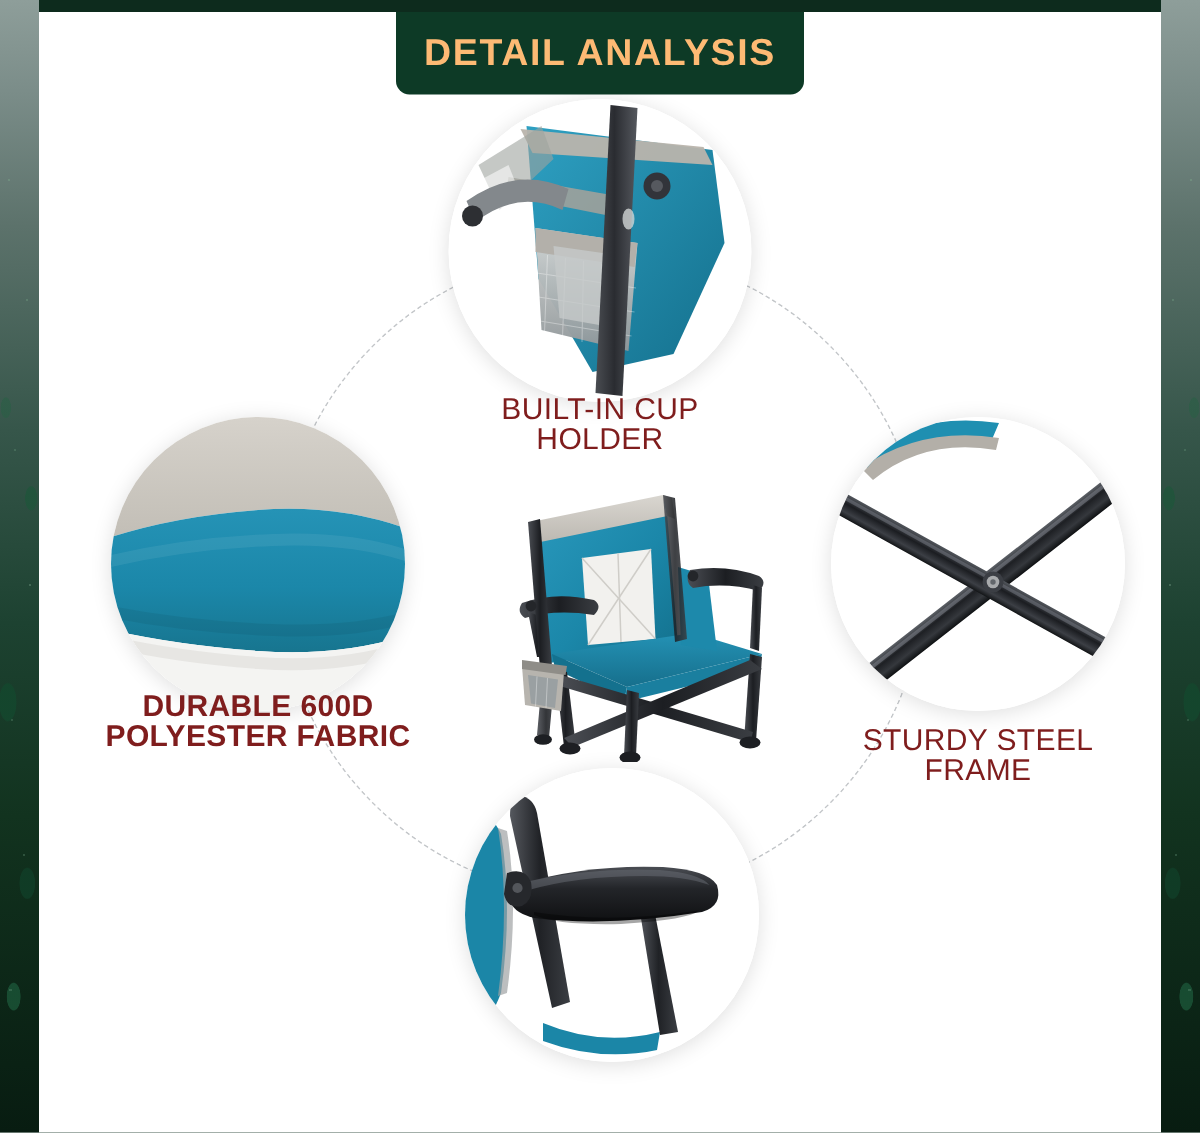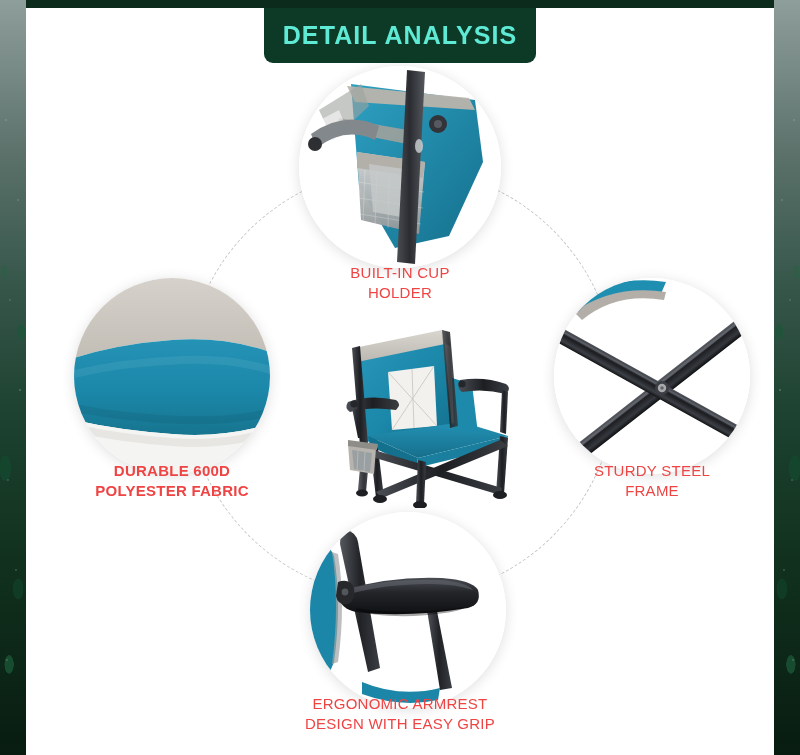--- a/index.html
+++ b/index.html
@@ -49,21 +49,21 @@
   .badge{
     position:absolute;left:50%;transform:translateX(-50%);
     top:0;
     width:272px;height:55px;
     background:#0d3a26;
     border-radius:0 0 9px 9px;
     display:flex;align-items:center;justify-content:center;
     z-index:6;
   }
   .badge-text{
-    color:#5eead4;
+    color:#fdba74;
     font-size:25px;
     font-weight:bold;
     letter-spacing:1.1px;
     white-space:nowrap;
     font-family:"Liberation Sans", sans-serif;
   }
 
   
   .dash-circle{
     position:absolute;
@@ -83,31 +83,31 @@
   }
   .b-top{left:273px;top:58px;width:202px;height:202px;}
   .b-left{left:48px;top:270px;width:196px;height:196px;}
   .b-right{left:528px;top:270px;width:196px;height:196px;}
   .b-bottom{left:284px;top:504px;width:196px;height:196px;}
 
   
   .label{
     position:absolute;
     text-align:center;
-    color:#ef4444;
-    font-size:15px;
+    color:#7f1d1d;
+    font-size:20px;
     line-height:20px;
     letter-spacing:.25px;
     z-index:7;
     font-family:"Liberation Sans", sans-serif;
     white-space:pre-line;
   }
   .l-top{left:248px;top:255px;width:252px;}
   .l-left{left:18px;top:453px;width:256px;font-weight:bold;}
-  .l-right{left:500px;top:453px;width:252px;}
+  .l-right{left:500px;top:476px;width:252px;}
   .l-bottom{left:248px;top:686px;width:252px;}
 
   
   .hero{
     position:absolute;left:296px;top:310px;width:206px;height:190px;
     z-index:4;
   }
   svg{display:block;}
 </style>
 </head>
@@ -278,22 +278,20 @@
       <path d="M116 92 L126 94 L142 176 L130 178 Z" fill="url(#legTube)"></path>
 
       <path d="M34 78 Q80 64 132 66 Q162 68 168 78 Q172 92 158 96 Q96 106 46 100 Q30 96 30 86 Z" fill="url(#armPad)"></path>
       <path d="M40 76 Q84 66 130 68 Q156 70 163 78 Q146 72 120 72 Q74 72 40 82 Z" fill="#6a6e75" opacity=".5"></path>
       <path d="M46 96 Q96 104 156 95 Q150 101 104 104 Q62 105 46 98 Z" fill="#000000" opacity=".35"></path>
 
       <path d="M28 70 Q40 66 44 76 Q46 88 38 92 Q28 94 26 84 Z" fill="#26282c"></path>
       <circle cx="35" cy="80" r="3.4" fill="#53565b"></circle>
     </svg>
   </div>
-  <div class="label l-bottom">ERGONOMIC ARMREST
-DESIGN WITH EASY GRIP</div>
 
   <div class="hero">
     <svg width="206" height="190" viewBox="0 0 206 190">
       <defs>
         <linearGradient id="hTeal" x1="0" y1="0" x2="1" y2="1">
           <stop offset="0" stop-color="#2a99bd"></stop>
             <stop offset=".55" stop-color="#1b87a9"></stop>
             <stop offset="1" stop-color="#13708c"></stop>
         </linearGradient>
         <linearGradient id="hTeal2" x1="0" y1="0" x2="0" y2="1">

